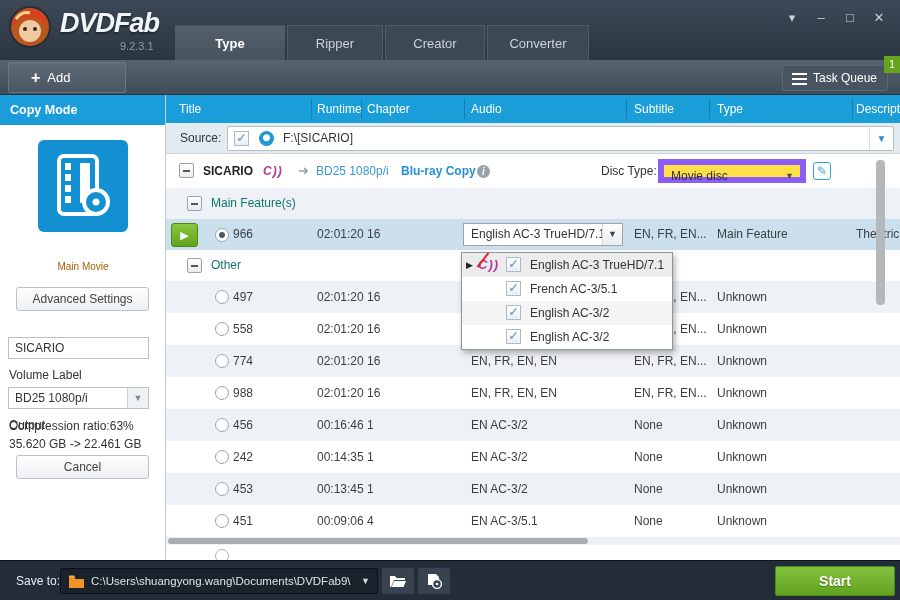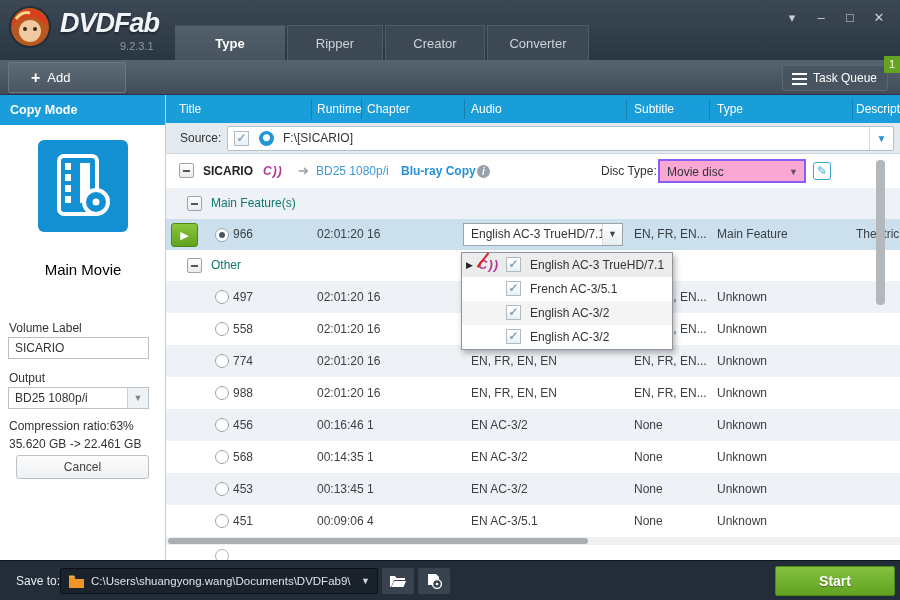--- a/index.html
+++ b/index.html
@@ -41,27 +41,27 @@
   
   .middle { position:absolute; left:0; top:95px; width:900px; height:465px; }
 
   
   .sidebar { position:absolute; left:0; top:0; width:166px; height:465px; background:#fff;
              border-right:1px solid #c4ccd2; }
   .side-head { height:30px; line-height:30px; background:#1a9dda; color:#fff; font-weight:bold;
                padding-left:10px; font-size:12.5px; }
   .tile { position:absolute; left:38px; top:45px; width:90px; height:92px; background:#1290d2;
           border-radius:6px; display:flex; align-items:center; justify-content:center; }
-  .mode-label { position:absolute; left:0; top:166px; width:166px; text-align:center; color:#000000;
-                font-size:15px; }
+  .mode-label { position:absolute; left:0; top:166px; width:166px; text-align:center; color:#a16207;
+                font-size:10px; }
   .side-btn { position:absolute; left:16px; width:133px; height:24px;
               background:linear-gradient(#fdfdfd,#eef0f2); border:1px solid #b9c2c9; border-radius:3px;
               color:#444; font-size:12px; }
   .adv { top:192px; } .cancel { top:360px; }
-  .side-cap { position:absolute; left:9px; color:#333; }
+  .side-cap { position:absolute; left:9px; color:#333;margin-top:47px; }
   .cap-vol { top:226px; } .cap-out { top:276px; }
   .side-input { position:absolute; left:8px; top:242px; width:141px; height:22px;
                 border:1px solid #b9c2c9; background:#fff; padding-left:6px; font-size:12px;
                 color:#333; font-family:"Liberation Sans",sans-serif; }
   .side-select { position:absolute; left:8px; top:292px; width:141px; height:22px;
                  border:1px solid #b9c2c9; background:#fff; line-height:20px; padding-left:6px;
                  color:#333; }
   .side-select .arr { position:absolute; right:0; top:0; width:21px; height:20px; background:#eef2f5;
                       border-left:1px solid #c9d1d7; color:#7b8a97; font-size:9px; text-align:center;
                       line-height:20px; }
@@ -105,22 +105,22 @@
   .cv-1 { position:absolute; left:97px; }
   .cv-slash::after { content:""; position:absolute; left:4px; top:-2px; width:2px; height:18px;
                      background:#d22; transform:rotate(38deg); }
   .disc-arrow { position:absolute; left:132px; color:#98a2ab; font-size:13px; }
   .disc-out { position:absolute; left:150px; color:#3a97d8; }
   .disc-copy { position:absolute; left:235px; color:#2590d8; font-weight:bold; }
   .info-icon { position:absolute; left:311px; top:11px; width:13px; height:13px; border-radius:50%;
                background:#97a1aa; color:#fff; font-size:10px; font-weight:bold; line-height:13px;
                text-align:center; font-style:italic; }
   .disc-type-lbl { position:absolute; left:435px; color:#333; }
-  .mini-select { position:absolute; left:492px; top:5px; width:148px; height:24px; background:#f9a8d4;
-                 border:2px solid #8b5cf6; line-height:22px; padding-left:7px; color:#333; }
+  .mini-select { position:absolute; left:492px; top:5px; width:148px; height:24px; background:#fde047;
+                 border:6px solid #8b5cf6; line-height:22px; padding-left:7px; color:#333; }
   .mini-select .arr { position:absolute; right:6px; top:0; color:#555; font-size:9px; line-height:22px; }
   .edit-icon { position:absolute; left:647px; top:8px; width:18px; height:18px;
                border:1px solid #36a6c8; border-radius:3px; color:#36a6c8; font-size:12px;
                text-align:center; line-height:16px; background:#fff; }
 
   .group-row { position:relative; height:31px; line-height:31px; }
   .group-row .collapse { left:21px; top:8px; }
   .group-lbl { position:absolute; left:45px; color:#0f766e; }
   .g1 { background:#eef1f5; } .g2 { background:#fff; }
 
@@ -227,20 +227,21 @@
           <rect x="9" y="9" width="6" height="7" fill="#fff"></rect>
           <rect x="9" y="20" width="6" height="7" fill="#fff"></rect>
           <rect x="9" y="31" width="6" height="7" fill="#fff"></rect>
           <rect x="9" y="42" width="6" height="7" fill="#fff"></rect>
           <rect x="24" y="9" width="10" height="40" fill="#fff"></rect>
           <circle cx="40" cy="48" r="12" fill="#1290d2" stroke="#fff" stroke-width="4"></circle>
           <circle cx="40" cy="48" r="3.5" fill="#fff"></circle>
         </svg>
       </div>
       <div class="mode-label">Main Movie</div>
+      <button class="side-btn adv">Advanced Settings</button>
       <div class="side-cap cap-vol">Volume Label</div>
       <input class="side-input" readonly="" value="SICARIO" style="">
       <div class="side-cap cap-out">Output</div>
       <div class="side-select">
         <span>BD25 1080p/i</span>
         <span class="arr">▼</span>
       </div>
       <div class="comp">Compression ratio:63%</div>
       <div class="size">35.620 GB -&gt; 22.461 GB</div>
       <button class="side-btn cancel">Cancel</button>
@@ -355,21 +356,21 @@
         <span class="radio"></span>
         <span class="cell r-num">456</span>
         <span class="cell c-run">00:16:46</span>
         <span class="cell c-chap">1</span>
         <span class="cell c-aud">EN AC-3/2</span>
         <span class="cell c-sub">None</span>
         <span class="cell c-type">Unknown</span>
       </div>
       <div class="trow">
         <span class="radio"></span>
-        <span class="cell r-num">568</span>
+        <span class="cell r-num">242</span>
         <span class="cell c-run">00:14:35</span>
         <span class="cell c-chap">1</span>
         <span class="cell c-aud">EN AC-3/2</span>
         <span class="cell c-sub">None</span>
         <span class="cell c-type">Unknown</span>
       </div>
       <div class="trow alt">
         <span class="radio"></span>
         <span class="cell r-num">453</span>
         <span class="cell c-run">00:13:45</span>

